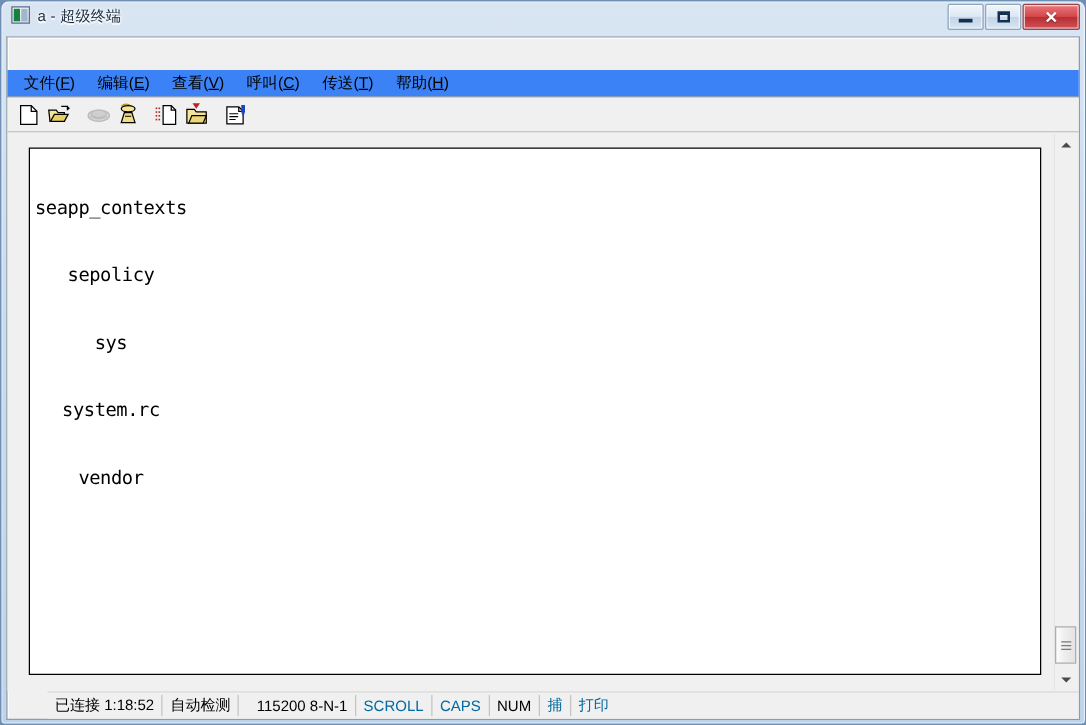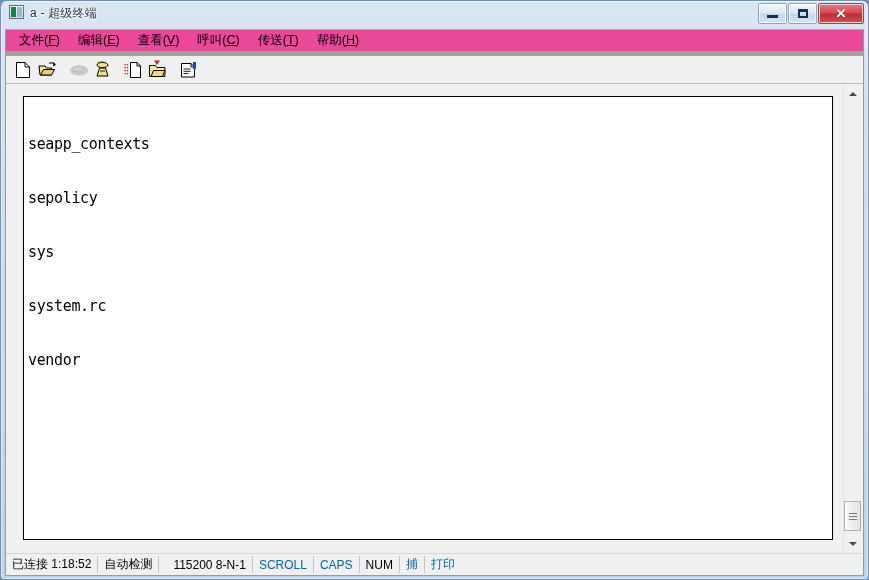--- a/index.html
+++ b/index.html
@@ -118,24 +118,25 @@
     flex-direction: column;
     min-height: 0;
     box-shadow: inset 1px 1px 0 #ffffff;
   }
 
   
   .menubar {
     height: 21px;
     display: flex;
     align-items: center;
-    background: #ec4899;
+    background: #3b82f6;
     flex: 0 0 auto;
     padding-left: 4px;
-    border-bottom: 5px solid #a3a3a3;
+    border-bottom: 1px solid #a3a3a3;
+    margin-top: 26px;
   }
   .menu-item {
     font-size: 12.5px;
     color: #000;
     padding: 2px 9px 3px 9px;
     white-space: nowrap;
     line-height: 15px;
   }
   .menu-item u { text-decoration: underline; }
 
@@ -162,20 +163,21 @@
   }
   .tb-btn svg { display: block; }
 
   
   .termwrap {
     flex: 1 1 auto;
     position: relative;
     background: #f0f0f0;
     min-height: 0;
     display: flex;
+    text-align: center;
   }
   .termpane {
     position: absolute;
     left: 17px;
     top: 12px;
     right: 30px;
     bottom: 13px;
     background: #ffffff;
     border: 1px solid #000000;
     overflow: hidden;
@@ -242,20 +244,21 @@
 
   
   .statusbar {
     height: 21px;
     flex: 0 0 auto;
     background: #f0f0f0;
     display: flex;
     align-items: center;
     border-top: 1px solid #d6d6d6;
     font-size: 12px;
+    margin-left: 32px;
   }
   .sb-cell {
     height: 17px;
     display: flex;
     align-items: center;
     padding: 0 6px;
     color: #000;
     white-space: nowrap;
     border-right: 1px solid #c4c4c4;
     box-sizing: border-box;

